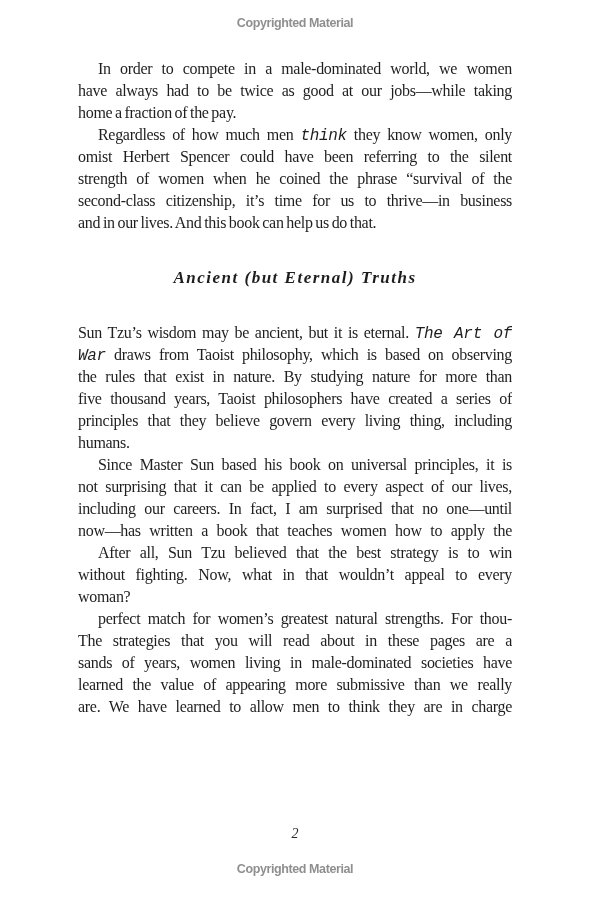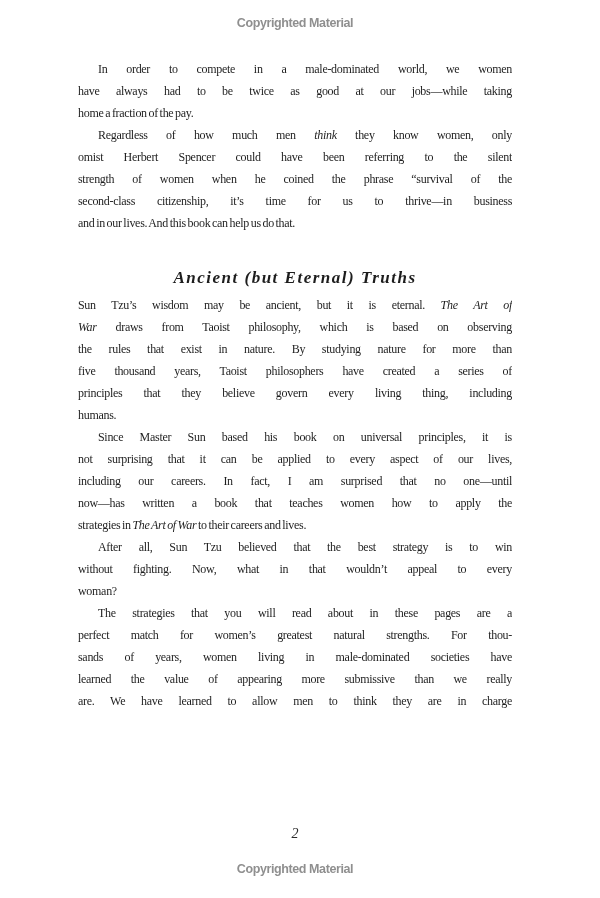--- a/index.html
+++ b/index.html
@@ -32,40 +32,40 @@
     position: absolute;
     top: 58px;
     left: 78px;
     width: 434px;
     color: #1e1e1e;
   }
   .para { margin: 0; }
   .line {
     height: 22px;
     line-height: 22px;
-    font-size: 12px;
+    font-size: 16px;
     letter-spacing: -0.3px;
     word-spacing: -1px;
     text-align: justify;
     text-align-last: justify;
     overflow: hidden;
     white-space: normal;
   }
   .line.last {
     text-align: left;
     text-align-last: left;
   }
   .para.indent .line:first-child { text-indent: 20px; }
-  .em { font-style: italic; }
+  .em { font-style: italic; font-family: Liberation Mono, monospace; }
   .strong { font-weight: bold; }
   .section-heading {
     height: 24px;
     line-height: 24px;
     margin-top: 32px;
-    margin-bottom: 4px;
+    margin-bottom: 32px;
     text-align: center;
     font-style: italic;
     font-weight: 600;
     font-size: 17px;
     letter-spacing: 1.5px;
     color: #1d1d1d;
   }
   .page-number {
     position: absolute;
     top: 826px;
@@ -103,30 +103,29 @@
         <div class="line"><span>the rules that exist in nature. By studying nature for more than</span></div>
         <div class="line"><span>five thousand years, Taoist philosophers have created a series of</span></div>
         <div class="line"><span>principles that they believe govern every living thing, including</span></div>
         <div class="line last"><span>humans.</span></div>
       </div>
       <div class="para indent">
         <div class="line"><span>Since Master Sun based his book on universal principles, it is</span></div>
         <div class="line"><span>not surprising that it can be applied to every aspect of our lives,</span></div>
         <div class="line"><span>including our careers. In fact, I am surprised that no one—until</span></div>
         <div class="line"><span>now—has written a book that teaches women how to apply the</span></div>
-        <div class="line last"><span>strategies in </span><span class="em">The Art of War</span><span> to their careers and lives.</span></div>
       </div>
       <div class="para indent">
         <div class="line"><span>After all, Sun Tzu believed that the best strategy is to win</span></div>
         <div class="line"><span>without fighting. Now, what in that wouldn’t appeal to every</span></div>
         <div class="line last"><span>woman?</span></div>
       </div>
       <div class="para indent">
+        <div class="line"><span>perfect match for women’s greatest natural strengths. For thou-</span></div>
         <div class="line"><span>The strategies that you will read about in these pages are a</span></div>
-        <div class="line"><span>perfect match for women’s greatest natural strengths. For thou-</span></div>
         <div class="line"><span>sands of years, women living in male-dominated societies have</span></div>
         <div class="line"><span>learned the value of appearing more submissive than we really</span></div>
         <div class="line"><span>are. We have learned to allow men to think they are in charge</span></div>
       </div>
     </div>
 
   <div class="page-number">2</div>
 
   <div class="copyright bottom">Copyrighted Material</div>
 </div>

